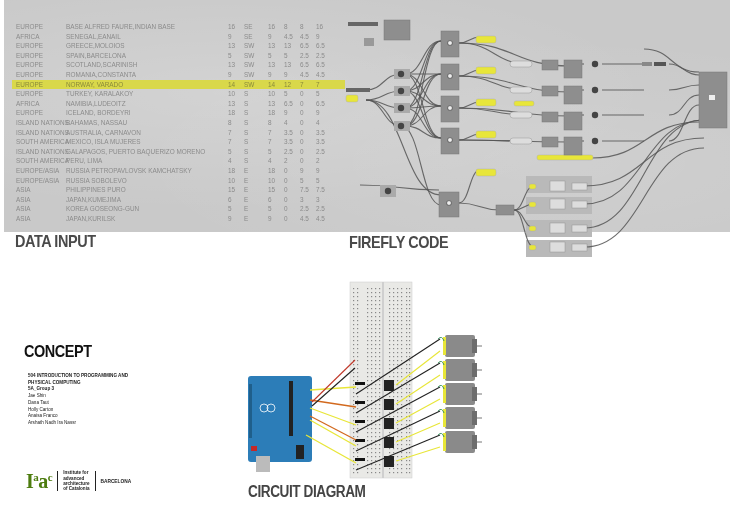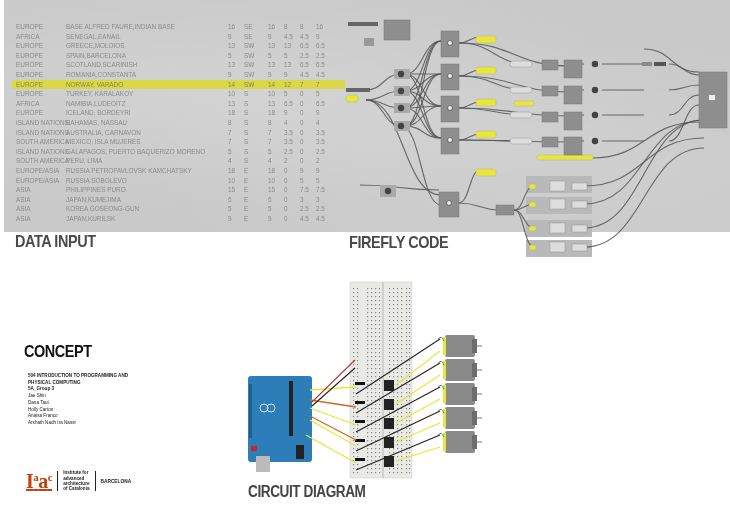--- a/index.html
+++ b/index.html
@@ -50,21 +50,21 @@
   #title-circuit { left: 248px; top: 483px; font-size: 16px; color: #444; }
 
   #firefly-canvas { position: absolute; left: 340px; top: 0; width: 390px; height: 265px; }
 
   
   #concept-info { position: absolute; left: 28px; top: 373px; font-size: 4.6px; line-height: 6.7px; color: #222; }
   #concept-info .bold { font-weight: bold; }
 
   
   #logo { position: absolute; left: 26px; top: 468px; height: 26px; display: flex; align-items: center; }
-  #logo-mark { font-family: "Liberation Serif", serif; font-weight: bold; font-size: 20px; color: #c2410c; letter-spacing: -0.5px; text-decoration: underline; }
+  #logo-mark { font-family: "Liberation Serif", serif; font-weight: bold; font-size: 20px; color: #4d7c0f; letter-spacing: -0.5px; }
   #logo-mark sup { font-size: 11px; vertical-align: 7px; }
   .logo-sep { width: 1px; height: 20px; background: #222; margin: 0 5px; }
   #logo-inst { font-size: 4.6px; line-height: 5.4px; color: #222; font-weight: bold; }
   #logo-city { font-size: 4.8px; font-weight: bold; color: #222; }
 
   #circuit { position: absolute; left: 240px; top: 280px; width: 250px; height: 200px; }
 </style>
 </head>
 <body>
 

